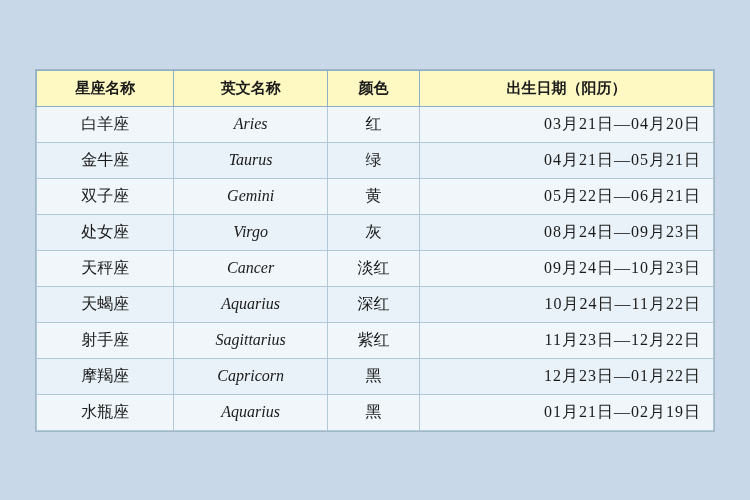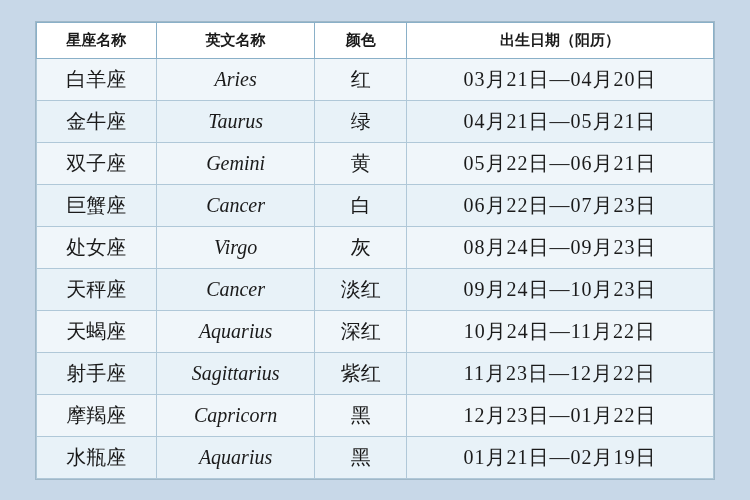--- a/index.html
+++ b/index.html
@@ -23,21 +23,21 @@
       border: 1px solid #a0b8c8;
       width: 680px;
     }
 
     table {
       width: 100%;
       border-collapse: collapse;
     }
 
     thead tr {
-      background-color: #ffffff;
+      background-color: #fef9c3;
     }
 
     thead th {
       border: 1px solid #8ab0c8;
       padding: 8px 12px;
       text-align: center;
       font-size: 15px;
       font-weight: bold;
       color: #1a1a1a;
     }
@@ -47,30 +47,30 @@
     }
 
     tbody tr:nth-child(even) {
       background-color: #e8f2f8;
     }
 
     tbody td {
       border: 1px solid #b0c8d8;
       padding: 7px 12px;
       text-align: center;
-      font-size: 20px;
+      font-size: 16px;
       color: #1a1a1a;
     }
 
     tbody td:nth-child(2) {
       font-style: italic;
     }
 
     tbody td:nth-child(4) {
-      text-align: center;
+      text-align: right;
       letter-spacing: 1px;
     }
   </style>
 </head>
 <body>
 
 <div class="table-container">
   <table>
     <thead>
       <tr>
@@ -91,26 +91,20 @@
           <td>金牛座</td>
           <td>Taurus</td>
           <td>绿</td>
           <td>04月21日—05月21日</td>
         </tr>
         <tr>
           <td>双子座</td>
           <td>Gemini</td>
           <td>黄</td>
           <td>05月22日—06月21日</td>
-        </tr>
-        <tr>
-          <td>巨蟹座</td>
-          <td>Cancer</td>
-          <td>白</td>
-          <td>06月22日—07月23日</td>
         </tr>
         <tr>
           <td>处女座</td>
           <td>Virgo</td>
           <td>灰</td>
           <td>08月24日—09月23日</td>
         </tr>
         <tr>
           <td>天秤座</td>
           <td>Cancer</td>

